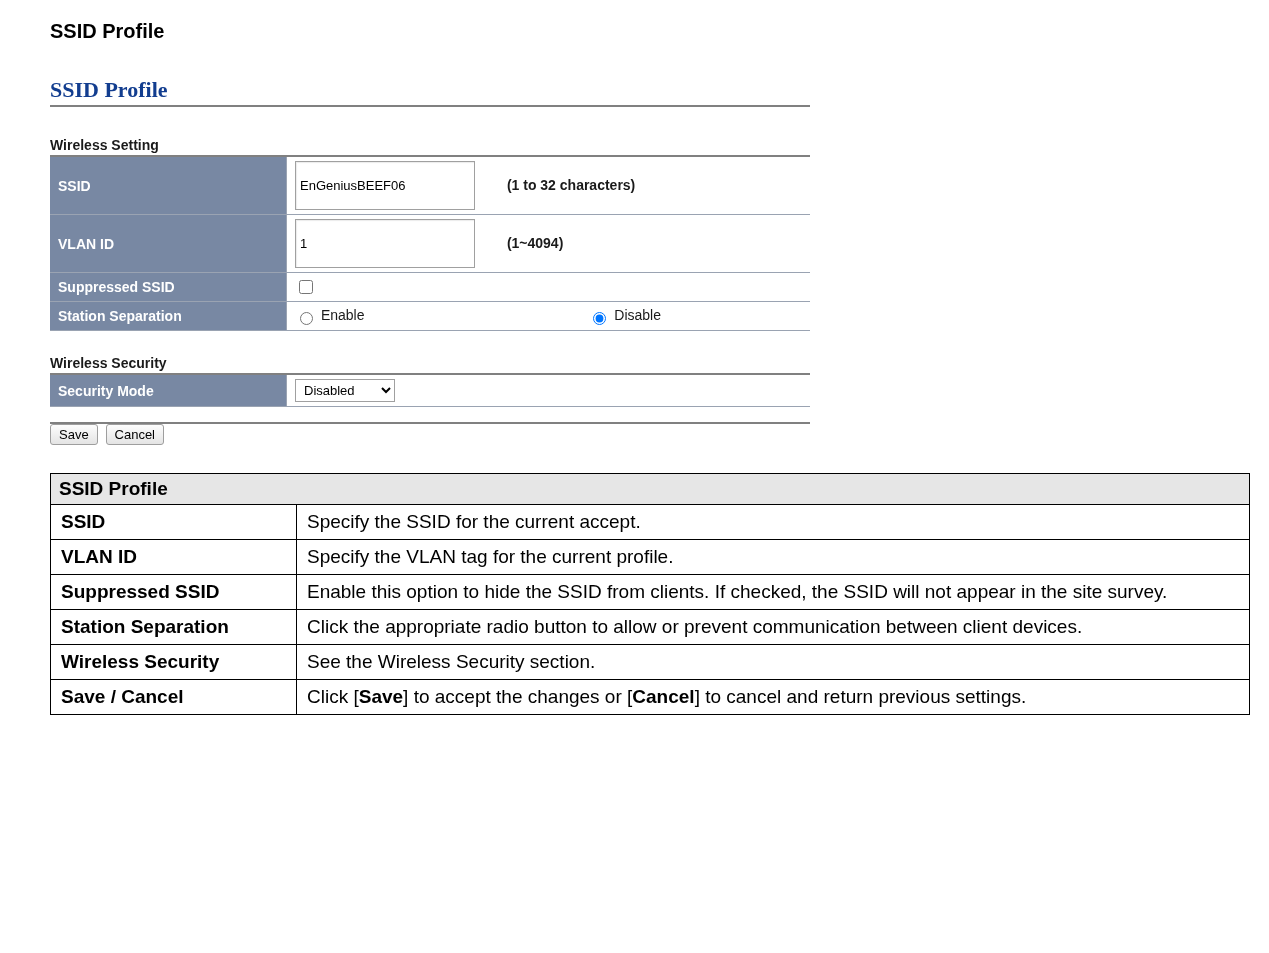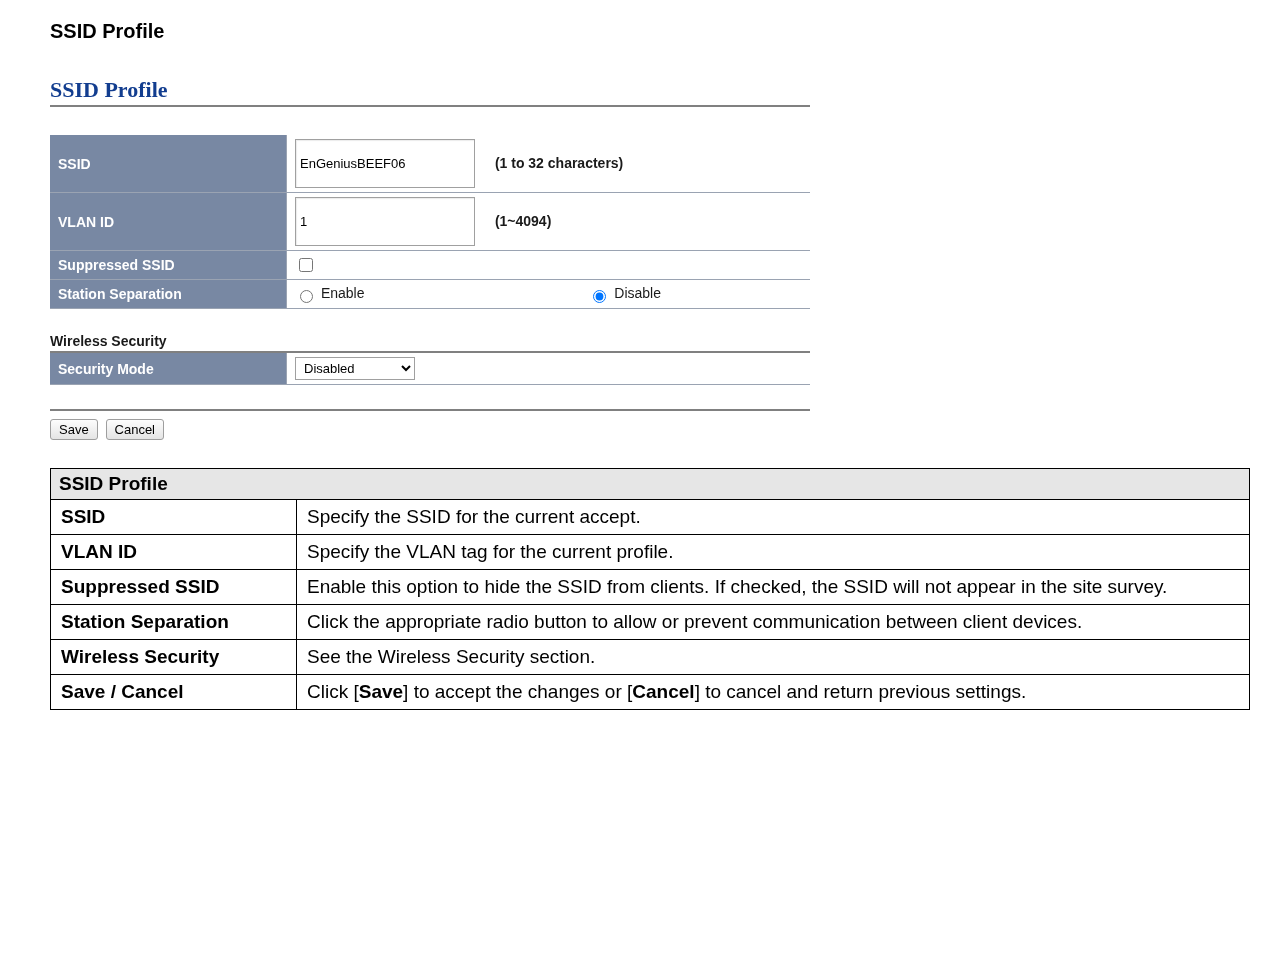--- a/index.html
+++ b/index.html
@@ -70,21 +70,21 @@
     padding: 6px 8px;
     white-space: nowrap;
   }
   table.form td.val {
     background: #fff;
     padding: 4px 8px;
     border-right: none;
   }
   .hint {
     font-weight: bold;
-    margin-left: 16px;
+    margin-left: 28px;
   }
   input.txt {
     font-family: Arial, sans-serif;
     font-size: 13px;
     border: 1px solid #a0a0a0;
     padding: 16px 4px;
     width: 170px;
     background: #fff;
     box-shadow: inset 1px 1px 1px rgba(0,0,0,0.08);
   }
@@ -100,27 +100,26 @@
   }
   input[type=radio] {
     vertical-align: middle;
     margin-right: 4px;
   }
   select.sel {
     font-family: Arial, sans-serif;
     font-size: 13px;
     border: 1px solid #a0a0a0;
     padding: 2px 4px;
-    width: 120px;
+    width: 100px;
     background: #fff;
   }
   .btnrow {
     border-top: 2px solid #808080;
-    margin-top: 24px;
-    padding-top: 8px;
+    margin-top: 15px;
   }
   button.uibtn {
     font-family: Arial, sans-serif;
     font-size: 13px;
     background: linear-gradient(#fdfdfd, #e4e4e4);
     border: 1px solid #9e9e9e;
     border-radius: 3px;
     padding: 2px 8px;
     cursor: pointer;
   }
@@ -156,20 +155,21 @@
 <body>
 
 <div class="page">
 
   <div class="block">
     <div class="section-title">SSID Profile</div>
 
     <div class="shot">
       <div class="shot-title">SSID Profile</div>
 
+      <div class="group-title">Wireless Setting</div>
       <table class="form">
         <tbody>
             <tr>
           <td class="lbl">SSID</td>
           <td class="val">
             <input class="txt" type="text" value="EnGeniusBEEF06" style="">
             <span class="hint">(1 to 32 characters)</span>
           </td>
         </tr>
         <tr>

